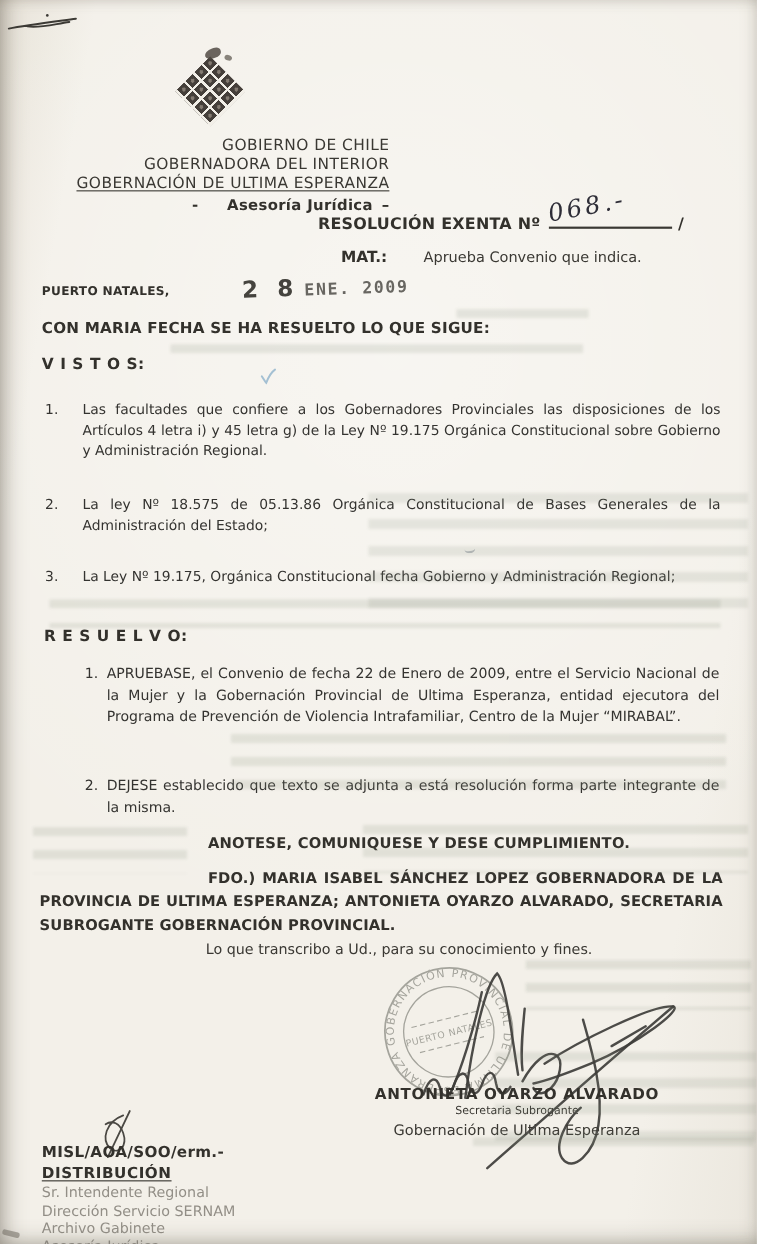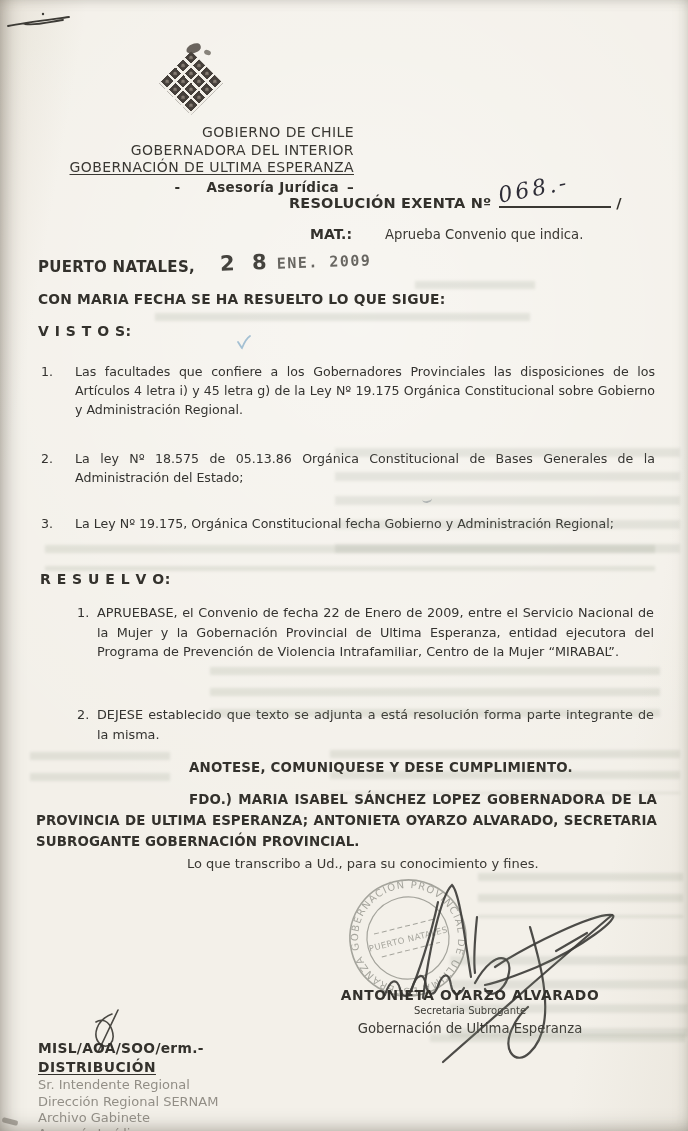--- a/index.html
+++ b/index.html
@@ -52,21 +52,21 @@
   .resline { left:289px; top:192px; font-weight:bold; font-size:14.5px; letter-spacing:.2px; white-space:nowrap; }
   .resline .blank { display:inline-block; width:112px; border-bottom:2px solid #3a3833; margin:0 5px 0 8px; height:14px; }
   .hand-num {
     left:498px; top:176px; font-family:"DejaVu Serif", serif; font-style:italic;
     font-size:22px; color:#2e2d37; transform:rotate(-11deg); letter-spacing:3px; white-space:nowrap;
   }
   .mat-label { left:290px; top:226px; font-weight:bold; font-size:14px;margin-left:20px; }
   .mat-text  { left:385px; top:227px; font-size:13.2px; color:#3a3833; }
 
   
-  .city { left:38px; top:258px; font-weight:bold; font-size:15px; letter-spacing:.3px; }
+  .city { left:38px; top:258px; font-weight:bold; font-size:11px; letter-spacing:.3px; }
   .datestamp { left:220px; top:249px; transform:rotate(-2deg); color:#45433e; white-space:nowrap; }
   .datestamp .d { font-size:21px; font-weight:bold; letter-spacing:5px; }
   .datestamp .m { font-size:15px; font-weight:600; letter-spacing:1.5px; opacity:.8;
                   font-family:"DejaVu Sans Mono", monospace; }
   .intro { left:38px; top:291px; font-weight:bold; font-size:13.8px; letter-spacing:.2px; }
   .vheading { left:38px; top:323px; font-weight:bold; font-size:14px; letter-spacing:.5px; }
 
   
   .vitem { left:75px; width:580px; font-size:12.6px; line-height:19px; text-align:justify; color:#343330; }
   .vitem .num { position:absolute; left:-34px; top:0; }
@@ -215,21 +215,21 @@
   <div class="abs sig-org">Gobernación de Ultima Esperanza</div>
 
   <svg class="abs initsig" viewBox="0 0 48 48">
     <path d="M30,8 C14,14 10,30 18,38 C26,44 34,36 30,24 C27,15 20,12 14,16"></path>
     <path d="M36,4 L16,46"></path>
   </svg>
 
   <div class="abs initials">MISL/AOA/SOO/erm.-</div>
   <div class="abs dist">DISTRIBUCIÓN</div>
   <div class="abs dist-item" style="top:1077px">Sr. Intendente Regional</div>
-  <div class="abs dist-item" style="top:1094px">Dirección Regional SERNAM</div>
+  <div class="abs dist-item" style="top:1094px">Dirección Servicio SERNAM</div>
   <div class="abs dist-item" style="top:1110px">Archivo Gabinete</div>
   <div class="abs dist-item" style="top:1126px">Asesoría Jurídica</div>
 
   <div class="abs cornermark"></div>
 
   <div class="ghost" style="left:415px; top:281px; width:120px; height:11px;"></div>
   <div class="ghost" style="left:155px; top:313px; width:375px; height:12px;"></div>
   <div class="ghost sp24" style="left:335px; top:448px; width:345px; height:118px;"></div>
   <div class="ghost" style="left:45px; top:545px; width:610px; height:26px;"></div>
   <div class="ghost" style="left:210px; top:667px; width:450px; height:58px;"></div>

